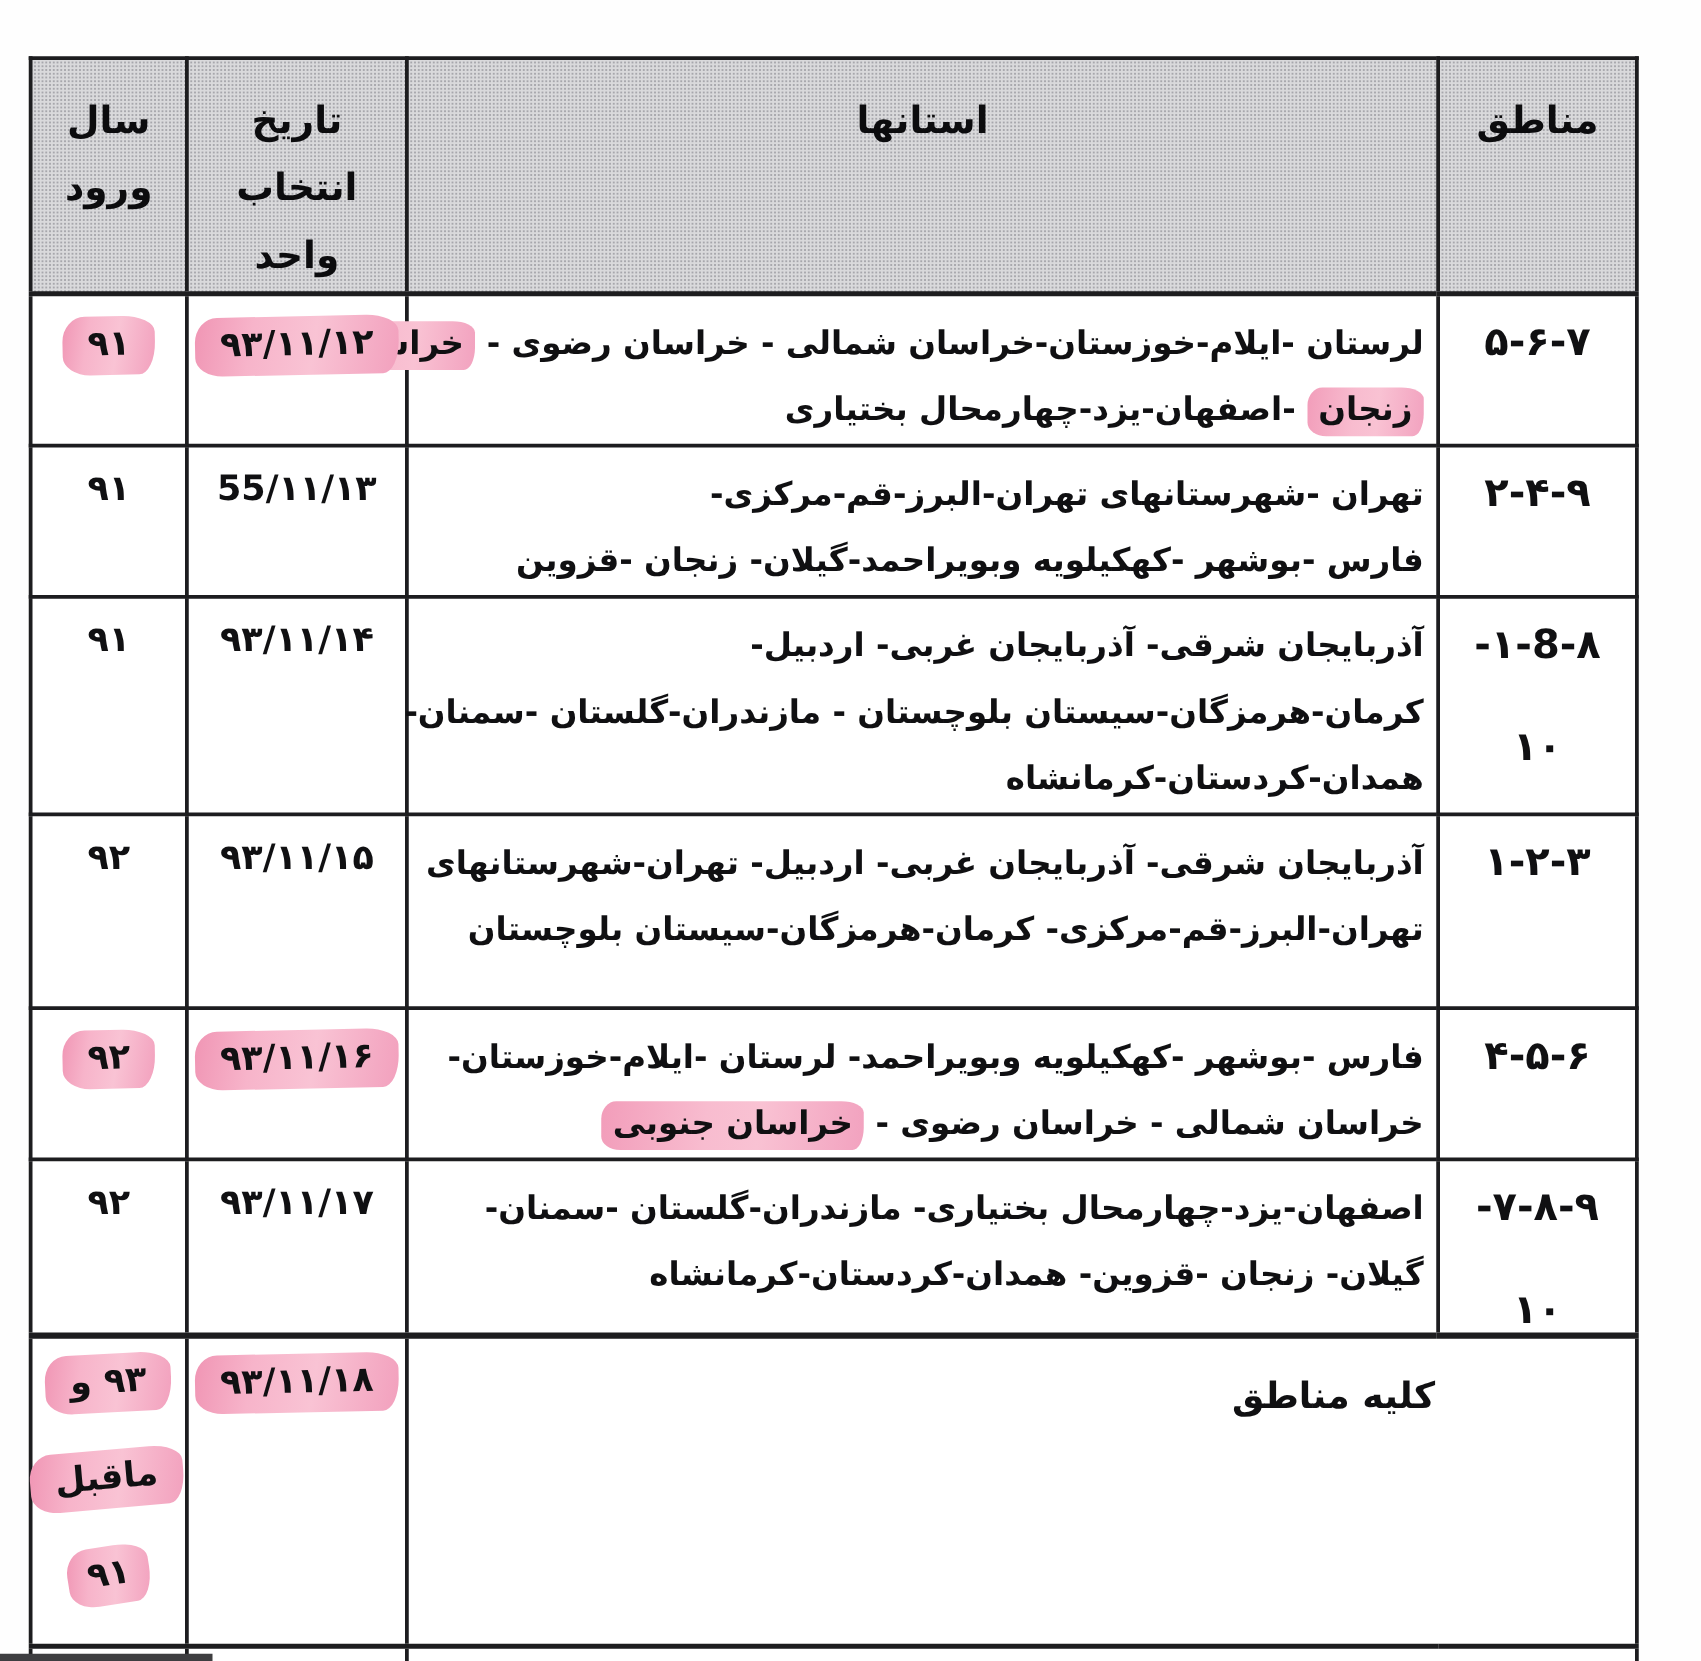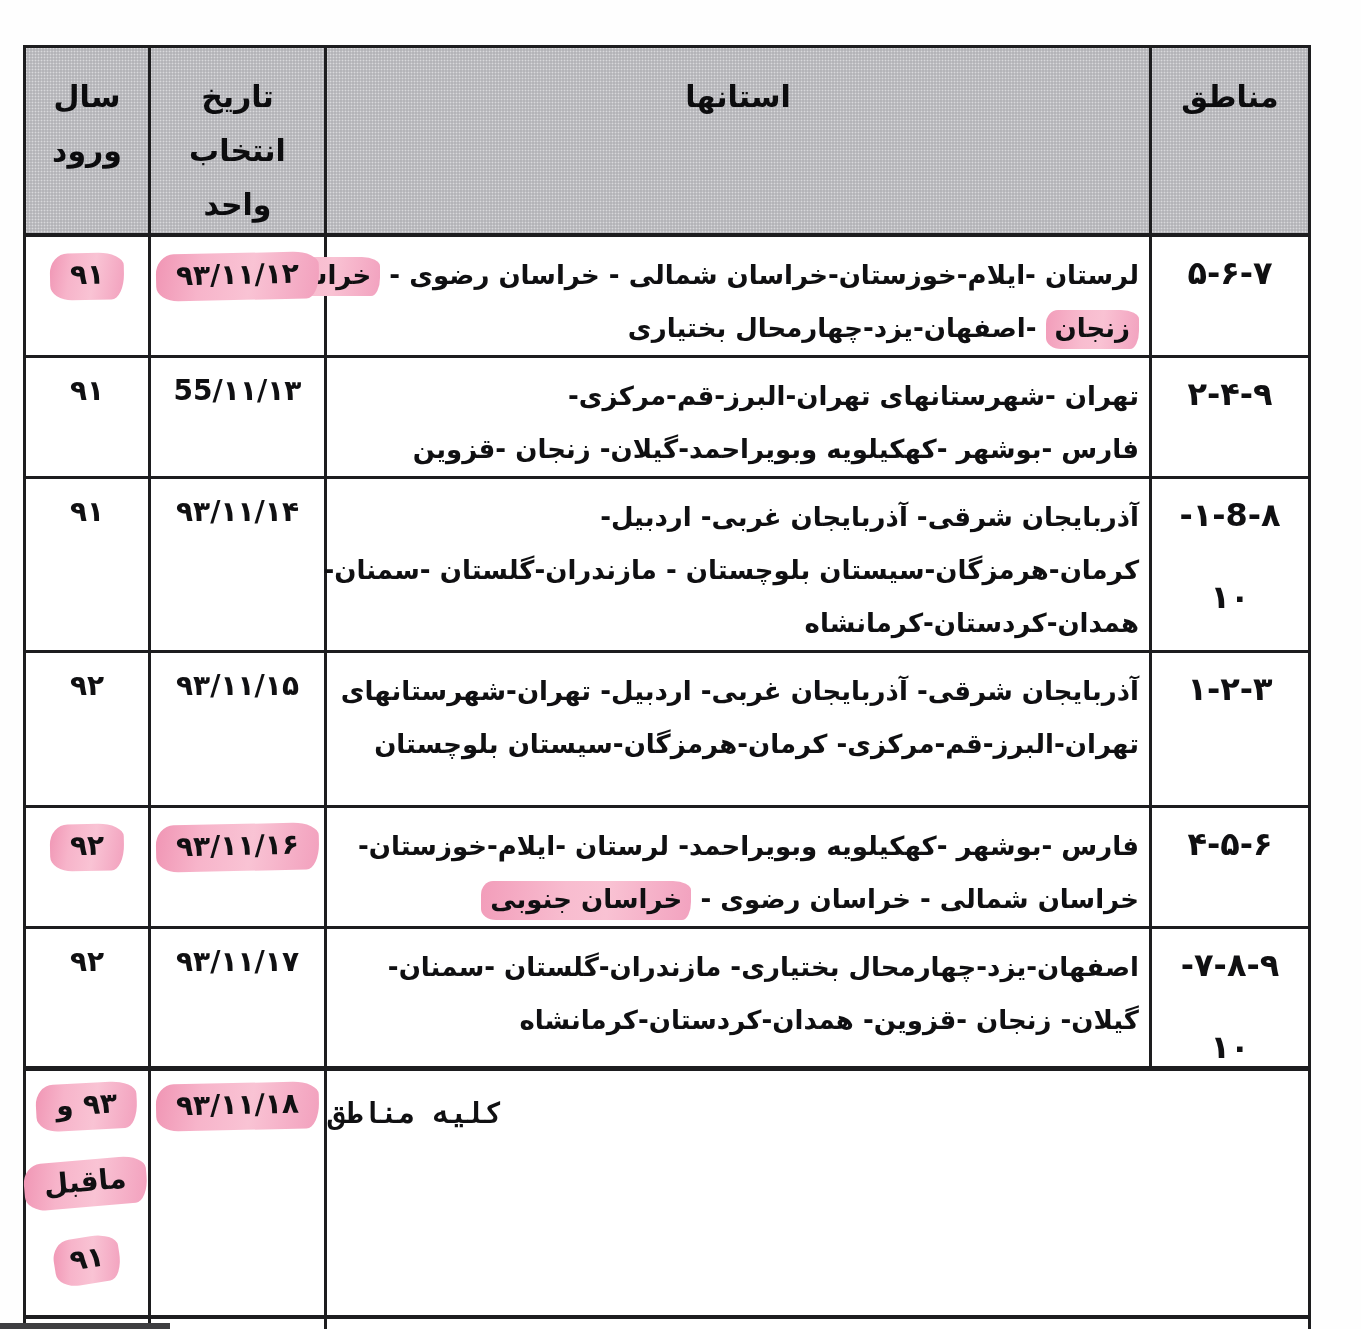--- a/index.html
+++ b/index.html
@@ -47,21 +47,21 @@
     text-align:right;font-size:26px;
     padding:12px 10px 0 4px;
   }
   .pline{line-height:53px;white-space:nowrap;}
   td.regions{text-align:center;font-size:32px;padding-top:18px;}
   .rline{line-height:36px;}
   .rline2{margin-top:46px;}
   td.date,td.year{text-align:center;font-size:28px;padding-top:16px;}
   tr.r7 td.date,tr.r7 td.year{padding-top:12px;}
   tr.r8 td.date,tr.r8 td.year{padding-top:12px;}
-  td.merged{text-align:left;font-size:29px;padding-top:24px;font-family:Liberation Mono, monospace;}
+  td.merged{text-align:right;font-size:29px;padding-top:24px;}
   tr.r8 td.merged{padding-top:12px;}
   .mlabel{display:block;margin-right:159px;line-height:42px;}
   
   .hl{
     background:linear-gradient(96deg,#f29dba 0%,#f8bccf 40%,#f9c2d3 60%,#f2a2bf 100%);
     padding:3px 9px 6px;
     border-radius:12px 18px 9px 15px / 14px 9px 18px 11px;
   }
   .blob{
     display:inline-block;

